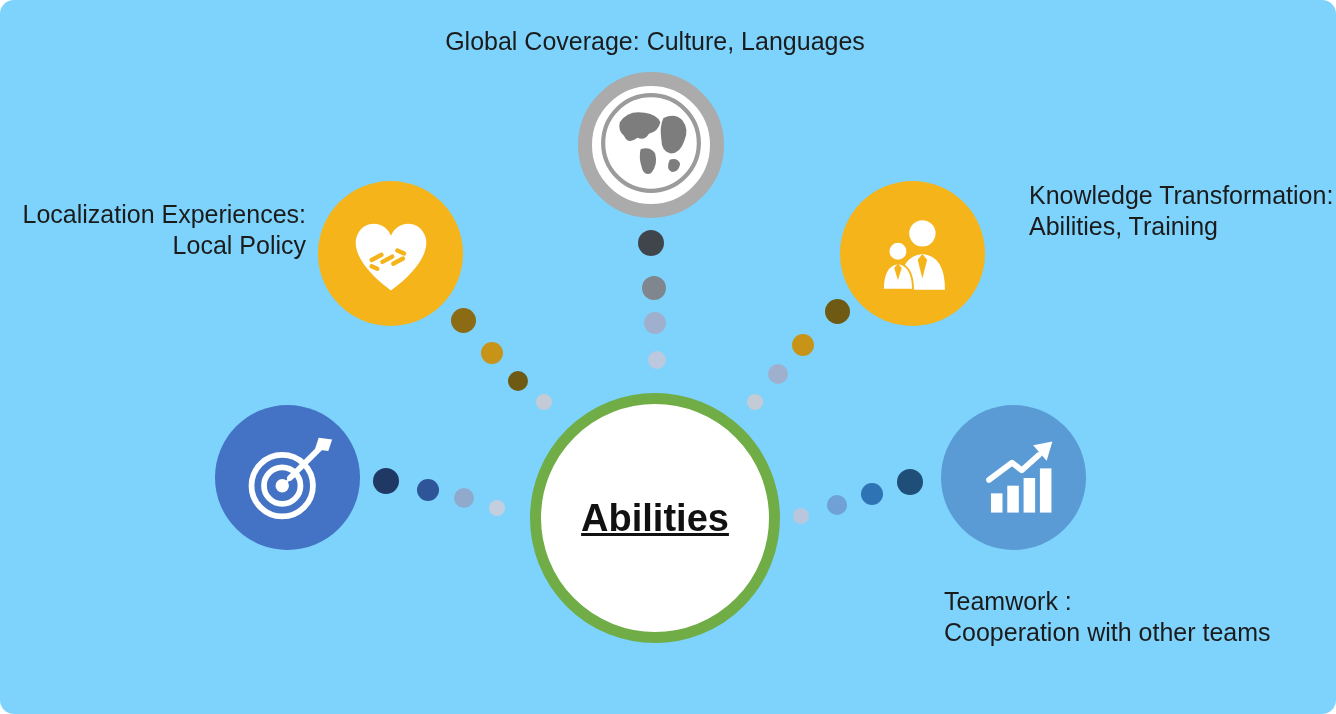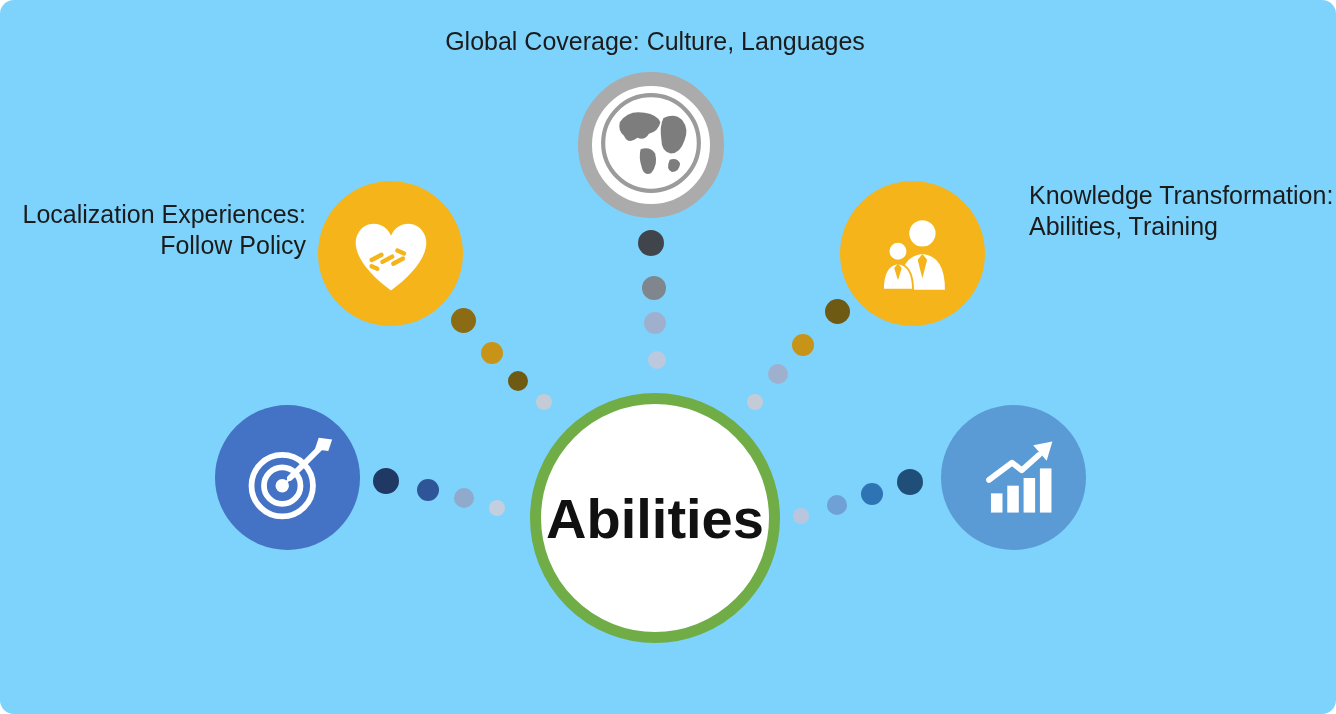--- a/index.html
+++ b/index.html
@@ -15,50 +15,54 @@
   .ring-node{
     position:absolute;width:146px;height:146px;border-radius:50%;
     box-sizing:border-box;border:14px solid #ababab;background:#fff;
     display:flex;align-items:center;justify-content:center;
   }
   .center-circle{
     position:absolute;left:530px;top:393px;width:250px;height:250px;border-radius:50%;
     box-sizing:border-box;border:11px solid #70AD47;background:#fff;
     display:flex;align-items:center;justify-content:center;
   }
-  .center-title{font-size:56px;font-weight:700;color:#111;letter-spacing:0px;}
+  .center-title{font-size:38px;font-weight:700;color:#111;letter-spacing:0px;text-decoration:underline;}
   .dot{position:absolute;border-radius:50%;}
   .label{position:absolute;font-size:25px;line-height:31px;color:#1b1b1b;}
   .label .line{white-space:nowrap;}
   .align-right{text-align:right;}
   .align-left{text-align:left;}
   .align-center{text-align:center;}
 </style>
 </head>
 <body>
 
 <div id="canvas">
 
   <div class="label align-center" style="left:380px;top:26px;width:550px;">
     <div class="line">Global Coverage: Culture, Languages</div>
   </div>
 
   <div class="label align-right" style="left:0px;top:199px;width:306px;">
     <div class="line">Localization Experiences:</div>
-    <div class="line">Follow Policy</div>
+    <div class="line">Local Policy</div>
   </div>
 
   <div class="label align-left" style="left:1004px;top:180px;width:330px;margin-left:25px;">
     <div class="line">Knowledge Transformation:</div>
     <div class="line">Abilities, Training</div>
   </div>
 
   <div class="label align-center" style="left:5px;top:566px;width:285px;">
   </div>
 
+  <div class="label align-left" style="left:944px;top:586px;width:392px;">
+    <div class="line">Teamwork :</div>
+    <div class="line">Cooperation with other teams</div>
+  </div>
 
   <div class="center-circle" style="border-color: rgb(112, 173, 71);">
     <span class="center-title">Abilities</span>
   </div>
 
   <div class="ring-node" style="left: 578px; top: 72px; border-color: rgb(171, 171, 171);">
     <span>
       <svg width="104" height="104" viewBox="0 0 100 100">
         <circle cx="50" cy="50" r="46" fill="#ffffff" stroke="#9b9b9b" stroke-width="4"></circle>
         <path fill="#7d7d7d" d="M20,30 q8,-12 24,-9 q12,2 15,9 q-2,9 -11,11 q-4,7 -11,4 q-9,7 -13,-2 q-6,-5 -4,-13 z"></path>

